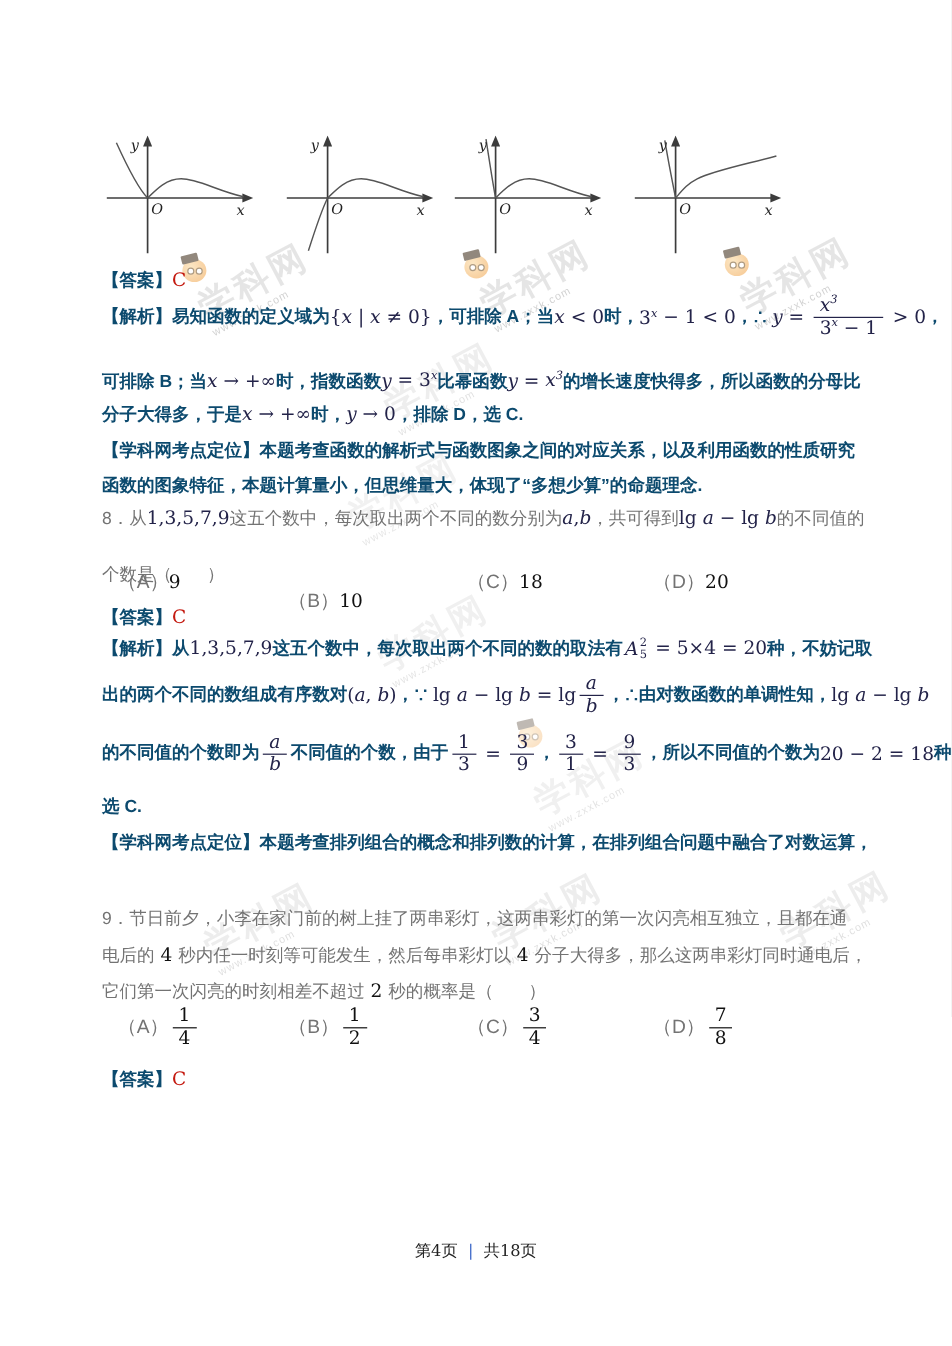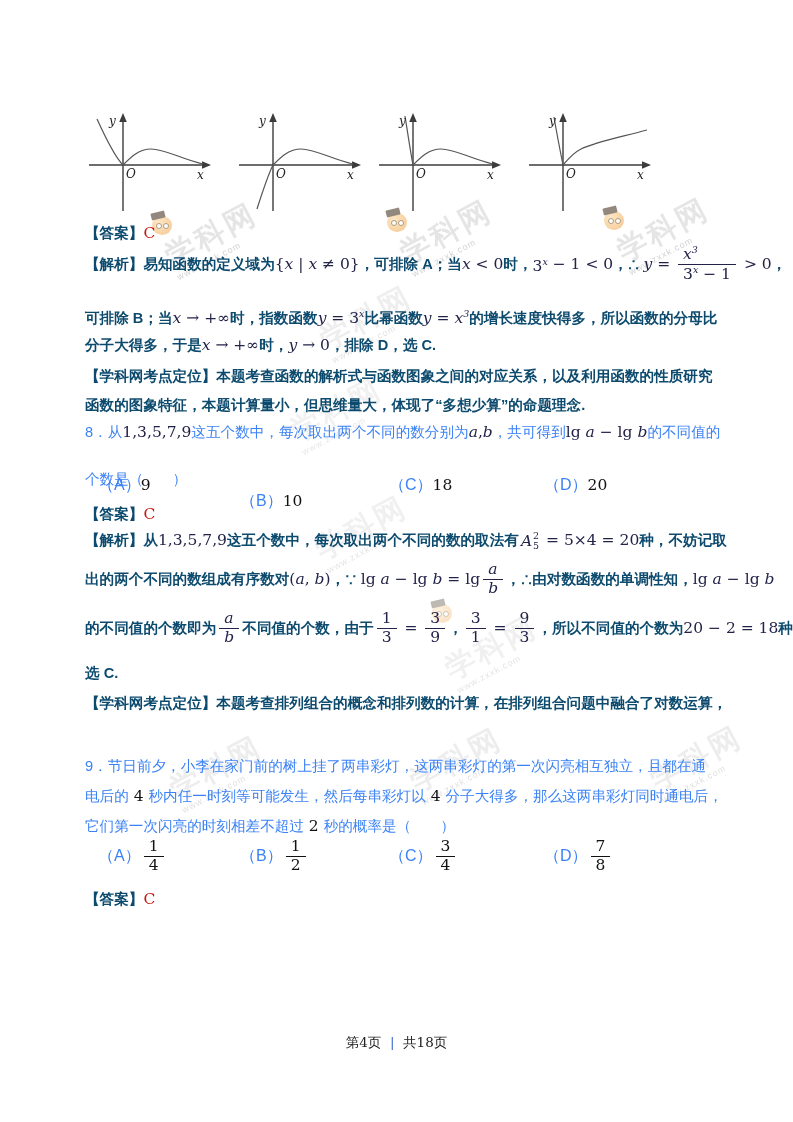--- a/index.html
+++ b/index.html
@@ -3,21 +3,21 @@
 <meta charset="utf-8">
 <style>
   html,body{margin:0;padding:0;background:#e8e8e8;}
   .page{position:relative;width:793px;height:1122px;background:#ffffff;overflow:hidden;
         font-family:"Liberation Sans",sans-serif;}
   
   .line{position:absolute;left:85px;white-space:pre;line-height:26px;font-size:14.6px;}
   .vc{display:flex;align-items:center;}
   .r{color:#0c4a6e;font-weight:600;}
   .rm{color:#c41a10;font-family:"DejaVu Serif",serif;font-weight:400;font-size:15.5px;}
-  .k{color:#3b82f6;font-weight:400;}
+  .k{color:#737373;font-weight:400;}
   .m{color:#232349;font-family:"DejaVu Serif",serif;font-size:15.5px;}
   .mi{color:#232349;font-family:"DejaVu Serif",serif;font-style:italic;font-size:15.5px;}
   .kn{color:#111;font-family:"DejaVu Serif",serif;font-size:15.5px;}
   sup{font-size:9.5px;font-style:italic;font-family:"DejaVu Serif",serif;}
   .frac{display:inline-flex;flex-direction:column;vertical-align:middle;
         margin:0 3px;color:#232349;font-family:"DejaVu Serif",serif;font-size:15px;line-height:1.15;}
   .fn{padding:0 5px;}
   .fd{padding:0 5px;border-top:1px solid currentColor;}
   .ss{display:inline-flex;align-items:center;vertical-align:middle;color:#232349;
       font-family:"DejaVu Serif",serif;font-size:15.5px;margin:0 2px;}

